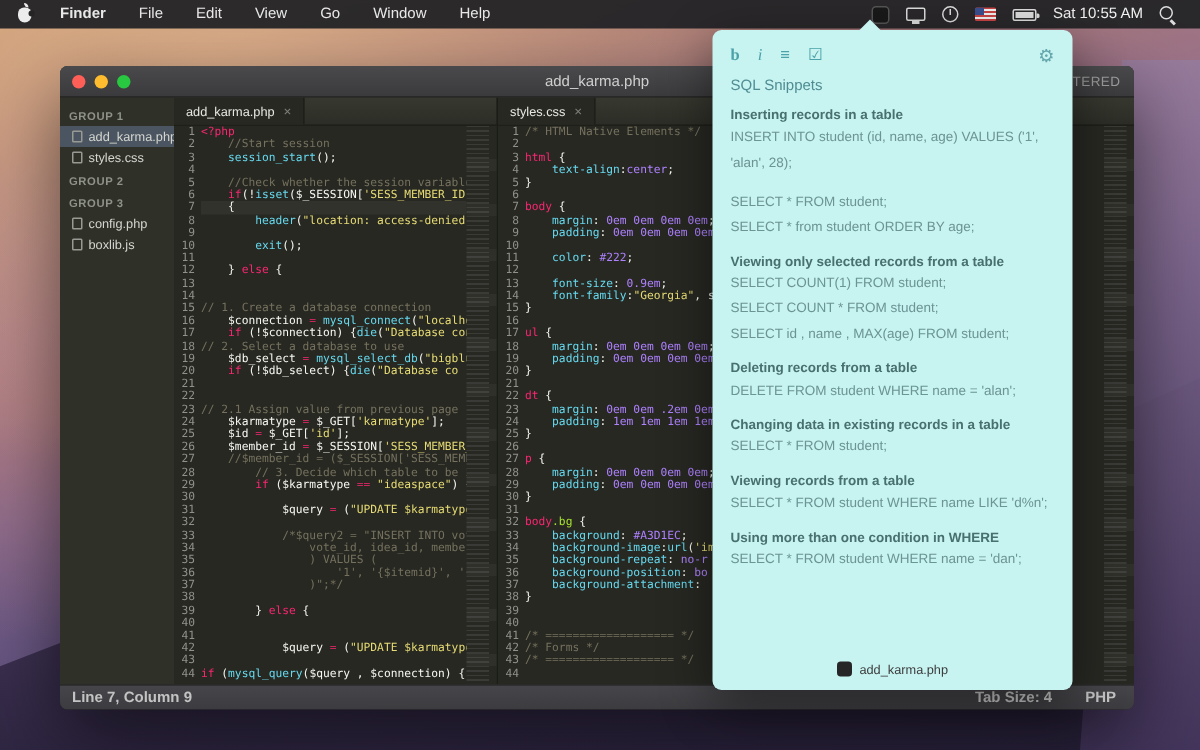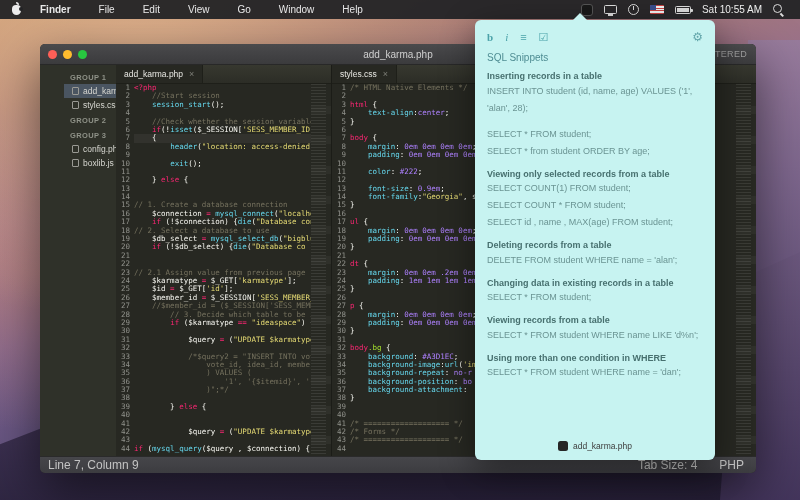--- a/index.html
+++ b/index.html
@@ -23,21 +23,21 @@
   }
 
   
   .menubar { position:absolute; left:0; top:0; width:800px; height:19px;
     background:rgba(36,36,38,.96); display:flex; align-items:center;
     color:#e8e8e8; font-size:10px; z-index:30; }
   .apple-wrap { padding:0 10px 0 12px; display:flex; align-items:center; }
   .apple-body { width:9px; height:10px; background:#ececec; border-radius:4px 4px 4.5px 4.5px; position:relative; }
   .apple-body::before { content:""; position:absolute; top:-3px; left:4px; width:3px; height:3px; background:#ececec; border-radius:0 100% 0 100%; }
   .apple-body::after { content:""; position:absolute; top:2px; right:-2px; width:4px; height:4px; background:rgba(36,36,38,1); border-radius:50%; }
-  .menu-items { display:flex; align-items:center; gap:10px; }
+  .menu-items { display:flex; align-items:center; gap:4px; }
   .menu-item { padding:2px 9px; cursor:default; }
   .menu-item.bold { font-weight:bold; }
   .menu-status { margin-left:auto; display:flex; align-items:center; gap:11px; padding-right:16px; }
   .mi-app { width:12px; height:12px; background:#191919; border:1px solid #555; border-radius:3px; }
   .mi-display { width:13px; height:9px; border:1px solid #ddd; border-radius:1.5px; position:relative; }
   .mi-display::after { content:""; position:absolute; left:3px; bottom:-3px; width:5px; height:2px; background:#ddd; }
   .mi-tm { width:11px; height:11px; border:1.5px solid #ddd; border-radius:50%; position:relative; }
   .mi-tm::after { content:""; position:absolute; left:4px; top:1px; width:1.5px; height:4px; background:#ddd; }
   .mi-flag { width:14px; height:9px; background:repeating-linear-gradient(180deg,#c94343 0 1.3px,#f2f2f2 1.3px 2.6px); position:relative; border-radius:1px; overflow:hidden; }
   .mi-flag::after { content:""; position:absolute; left:0; top:0; width:6px; height:4.5px; background:#3a4f8f; }
@@ -56,21 +56,21 @@
   .titlebar { height:21px; background:linear-gradient(180deg,#4a4a4c,#3b3b3d);
     display:flex; align-items:center; position:relative; flex:0 0 auto;
     border-bottom:1px solid #282828; }
   .lights { display:flex; gap:6px; padding-left:8px; }
   .light { width:9px; height:9px; border-radius:50%; }
   .light.red { background:#ff5f57; } .light.yellow { background:#febc2e; } .light.green { background:#28c840; }
   .wtitle { position:absolute; left:0; right:0; text-align:center; color:#cfcfcf; font-size:10px; pointer-events:none; }
   .unreg { margin-left:auto; padding-right:9px; color:#9c9c9c; font-size:9px; letter-spacing:.3px; }
 
   .wmain { flex:1 1 auto; display:flex; min-height:0; }
-  .sidebar { width:76px; background:#2f3129; flex:0 0 auto; padding-top:4px; overflow:hidden; font-size:8.5px;padding-left:24px; }
+  .sidebar { width:76px; background:#2f3129; flex:0 0 auto; padding-top:4px; overflow:hidden; font-size:8.5px; }
   .sgroup { color:#8f9288; font-size:7.5px; font-weight:bold; letter-spacing:.4px; padding:4px 6px 2px 6px; }
   .sfile { display:flex; align-items:center; gap:4px; color:#d6d6d0; padding:2px 4px 2px 8px; white-space:nowrap; }
   .sfile.active { background:#4a5561; }
   .ficon { width:7px; height:8px; border:1px solid #9a9a94; border-radius:1px; flex:0 0 auto; }
 
   .pane { display:flex; flex-direction:column; min-width:0; }
   .pane.left { width:215px; flex:0 0 auto; }
   .pane.right { flex:1 1 auto; border-left:1px solid #1b1c17; }
   .tabbar { height:19px; background:linear-gradient(180deg,#37382f,#2c2d26); display:flex; flex:0 0 auto; border-bottom:1px solid #1e1f19; }
   .tab { display:flex; align-items:center; gap:6px; padding:0 8px; background:#272822; border-right:1px solid #1e1f19;
@@ -86,21 +86,21 @@
     background:
       repeating-linear-gradient(180deg, rgba(255,255,255,.12) 0 1px, transparent 1px 3px),
       repeating-linear-gradient(180deg, transparent 0 22px, rgba(255,255,255,.05) 22px 30px);
     background-size:75% 100%,100% 100%; background-repeat:no-repeat; }
 
   .tk-pl{color:#f8f8f2} .tk-cm{color:#75715e} .tk-st{color:#e6db74} .tk-kw{color:#f92672}
   .tk-fn{color:#66d9ef} .tk-nu{color:#ae81ff} .tk-va{color:#f8f8f2} .tk-se{color:#f92672}
   .tk-pr{color:#66d9ef} .tk-cl{color:#a6e22e}
 
   .statusbar { height:17px; flex:0 0 auto; background:linear-gradient(180deg,#46464a,#3c3c40);
-    border-top:1px solid #2a2a2a; display:flex; align-items:center; color:#c3c3c3; font-size:12px; padding:0 8px; }
+    border-top:1px solid #2a2a2a; display:flex; align-items:center; color:#c3c3c3; font-size:10px; padding:0 8px;font-weight:bold; }
   .sb-right { margin-left:auto; display:flex; gap:22px; padding-right:4px; }
 
   
   .popover { position:absolute; left:475px; top:20px; width:240px; height:440px; z-index:40;
     background:#c7f3f1; border-radius:6px; box-shadow:0 10px 34px rgba(0,0,0,.45); padding:8px 12px 10px 12px; }
   .parrow { position:absolute; top:-7px; left:97px; width:0; height:0;
     border-left:8px solid transparent; border-right:8px solid transparent; border-bottom:8px solid #c7f3f1; }
   .ptoolbar { display:flex; align-items:center; gap:12px; height:18px; color:#4ba2a9; font-size:11px; }
   .pt-icon { cursor:default; line-height:1; }
   .pt-icon.bold { font-weight:bold; font-family:"Liberation Serif", serif; }

